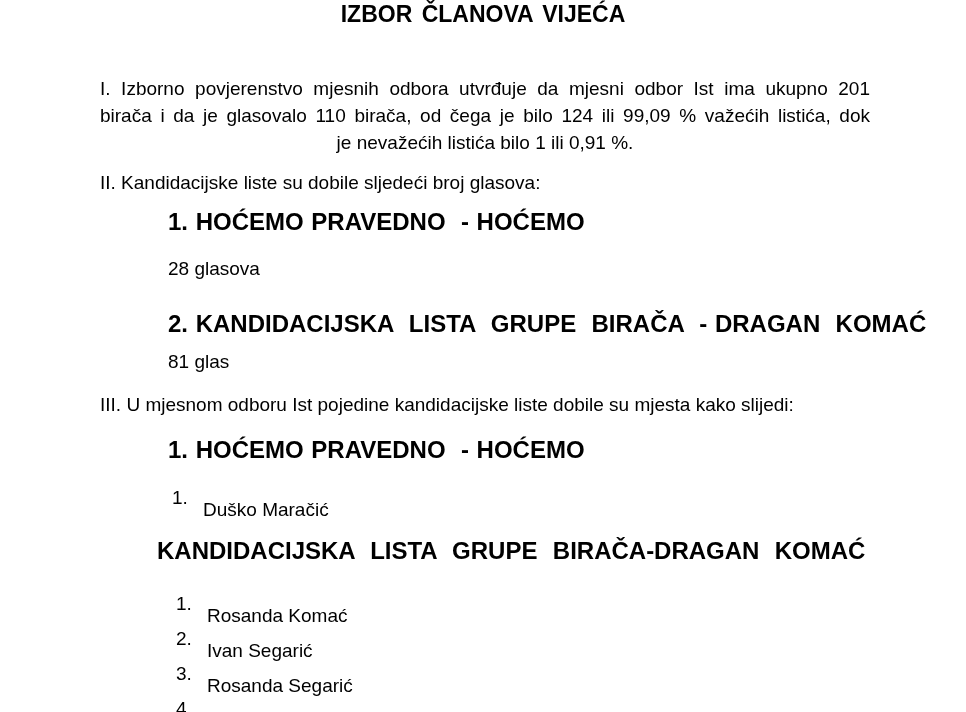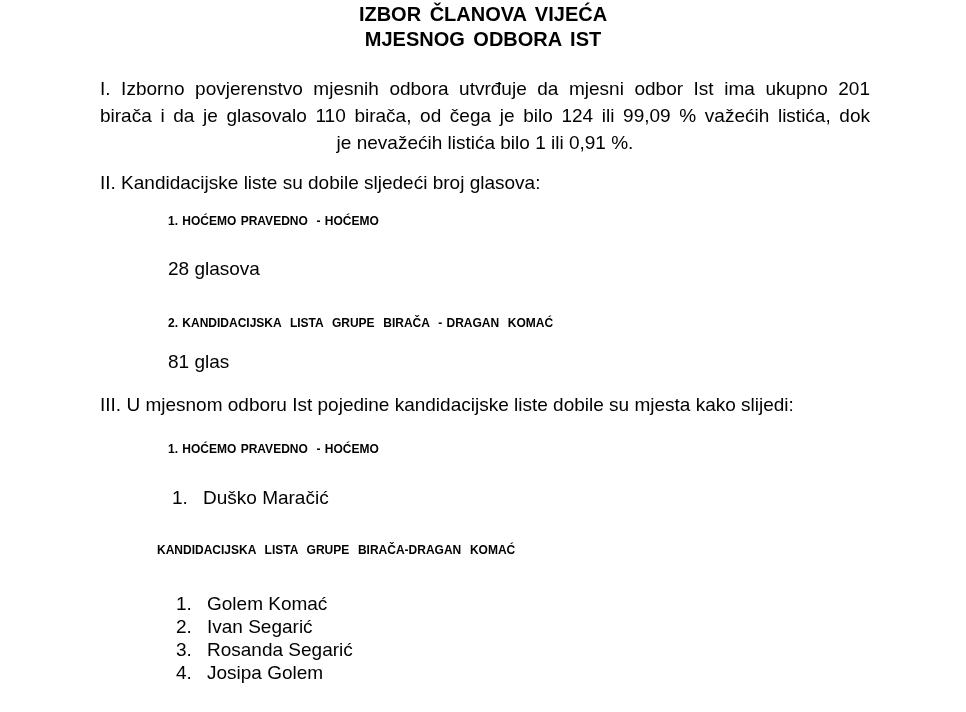--- a/index.html
+++ b/index.html
@@ -11,52 +11,51 @@
     color: #000000;
     font-family: "Liberation Sans", sans-serif;
     font-size: 19px;
     overflow: hidden;
   }
   .abs { position: absolute; }
   .title-block {
     top: 2px; left: 0; width: 966px;
     text-align: center;
     font-weight: 700;
-    font-size: 20px;
+    font-size: 23px;
     line-height: 25px;
     word-spacing: 3px;
   }
   .para-1 {
     top: 75px; left: 100px; width: 770px;
     line-height: 27px;
   }
   .jline { text-align: justify; text-align-last: justify; }
   .lline { text-align: center; }
   .intro-line { line-height: 27px; white-space: nowrap; }
   .list-heading {
     font-weight: 700;
-    font-size: 12px;
+    font-size: 24px;
     line-height: 27px;
     white-space: pre;
     word-spacing: 1px;
   }
   .votes-line { line-height: 27px; white-space: nowrap; }
   .member-list { line-height: 23px; }
   .member-row { display: flex; }
   .member-num { width: 23px; flex: none; }
-  .member-name { margin-left: 8px; white-space: nowrap; }
+  .member-name { margin-left: 8px; white-space: nowrap; margin-top: 12px; }
 </style>
 </head>
 <body>
 
 <div class="page">
 
   <div class="abs title-block">
     <div>IZBOR ČLANOVA VIJEĆA</div>
-    <div>MJESNOG ODBORA IST</div>
   </div>
 
   <div class="abs para-1">
     <div class="jline">I. Izborno povjerenstvo mjesnih odbora utvrđuje da mjesni odbor Ist ima ukupno 201</div>
     <div class="jline">birača i da je glasovalo 110 birača, od čega je bilo 124 ili 99,09 % važećih listića, dok</div>
     <div class="lline">je nevažećih listića bilo 1 ili 0,91 %.</div>
   </div>
 
   <div class="abs intro-line" style="top:169px; left:100px;">II. Kandidacijske liste su dobile sljedeći broj glasova:</div>
 
@@ -77,21 +76,21 @@
       <span class="member-num">1.</span>
       <span class="member-name">Duško Maračić</span>
     </div>
   </div>
 
   <div class="abs list-heading" style="top:537px; left:157px;">KANDIDACIJSKA  LISTA  GRUPE  BIRAČA-DRAGAN  KOMAĆ</div>
 
   <div class="abs member-list" style="top:592px; left:176px;">
     <div class="member-row">
       <span class="member-num">1.</span>
-      <span class="member-name">Golem Komać</span>
+      <span class="member-name">Rosanda Komać</span>
     </div>
     <div class="member-row">
       <span class="member-num">2.</span>
       <span class="member-name">Ivan Segarić</span>
     </div>
     <div class="member-row">
       <span class="member-num">3.</span>
       <span class="member-name">Rosanda Segarić</span>
     </div>
     <div class="member-row">

